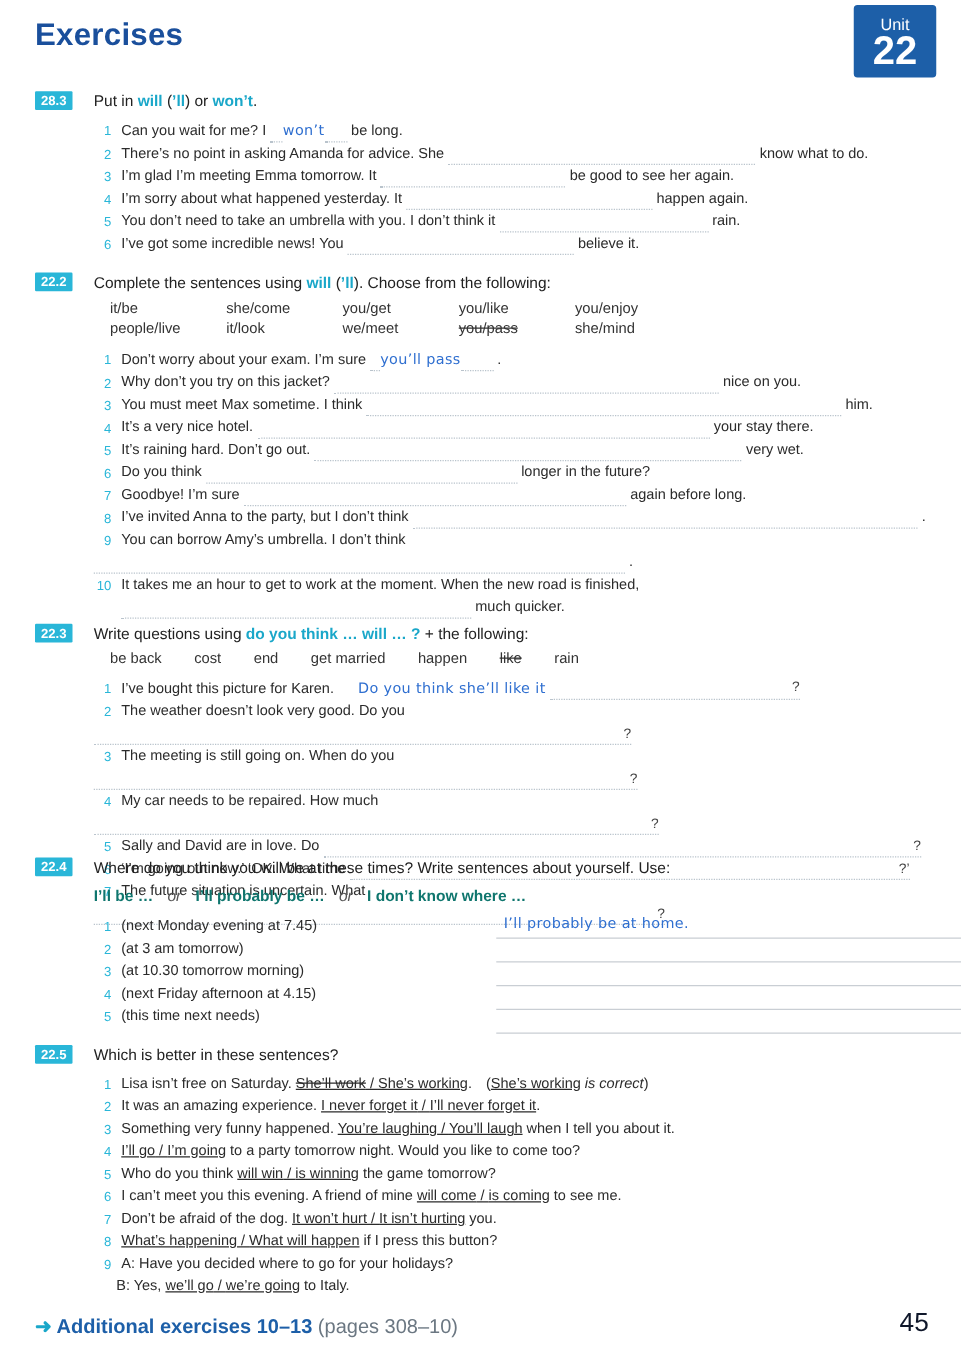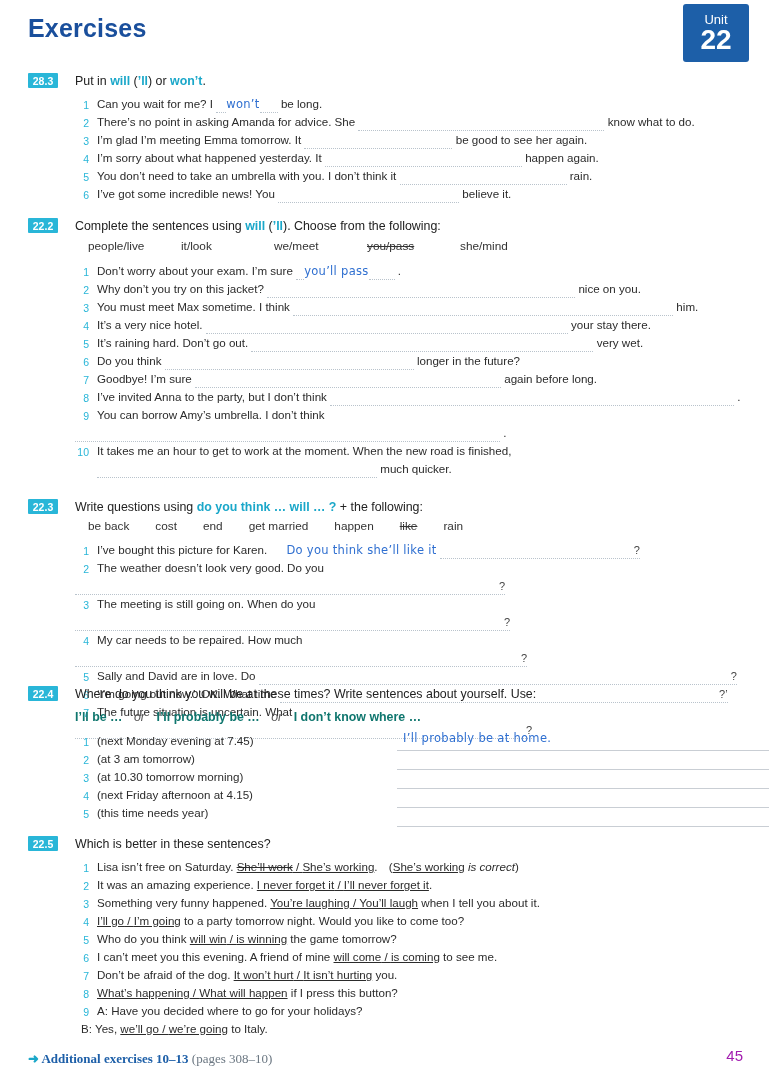--- a/index.html
+++ b/index.html
@@ -19,21 +19,21 @@
     font-size:25px;font-weight:bold;color:#1a4f9c;
     letter-spacing:.2px;
   }
   .unit-box{
     position:absolute;right:20px;top:4px;
     width:66px;height:58px;background:#1d5fa8;
     color:#fff;border-radius:3px;
     display:flex;flex-direction:column;align-items:center;justify-content:center;
   }
   .unit-box .u-label{font-size:13px;line-height:14px;font-weight:normal;}
-  .unit-box .u-num{font-size:28px;line-height:26px;font-weight:bold;}
+  .unit-box .u-num{font-size:32px;line-height:26px;font-weight:bold;}
 
   
   .ex{position:absolute;left:28px;width:715px;}
   .ex-num{
     position:absolute;left:0;top:0;
     width:30px;height:15px;background:#29b6d8;
     color:#fff;font-size:10.5px;font-weight:bold;
     display:flex;align-items:center;justify-content:center;
     border-radius:1px;
   }
@@ -71,25 +71,25 @@
   .q{position:absolute;right:0;font-size:11px;color:#444;}
 
   
   .wlines{position:absolute;left:322px;top:0;width:408px;}
   .wline{border-bottom:1px solid #c9ced4;height:18px;}
 
   .underline{text-decoration:underline;}
   .italic{font-style:italic;}
 
   .footer-left{
-    position:absolute;left:28px;top:1051px;font-size:13px;color:#1d5fa8;font-weight:bold;font-family:Liberation Serif, serif;
+    position:absolute;left:28px;top:1051px;font-size:16px;color:#1d5fa8;font-weight:bold;
   }
   .footer-left .pg{color:#6b7782;font-weight:normal;}
   .arrow{color:#1aa7c9;}
-  .page-num{position:absolute;right:26px;top:1047px;font-size:15px;color:#a21caf;}
+  .page-num{position:absolute;right:26px;top:1047px;font-size:21px;color:#0f172a;}
 </style>
 </head>
 <body>
 
 <div class="page">
 
   <div class="title">Exercises</div>
 
   <div class="unit-box">
     <div class="u-label">Unit</div>
@@ -159,20 +159,27 @@
     </div>
   </div>
 
   <div class="ex" style="top:218px;">
     <div class="ex-num">22.2</div>
     <div class="ex-head">
       Complete the sentences using <span class="blue">will</span> (<span class="blue">’ll</span>).  Choose from the following:
     </div>
 
     <div class="bank">
+      <div class="row">
+        <span class="c">it/be</span>
+        <span class="c">she/come</span>
+        <span class="c">you/get</span>
+        <span class="c">you/like</span>
+        <span class="c">you/enjoy</span>
+      </div>
       <div class="row">
         <span class="c">people/live</span>
         <span class="c">it/look</span>
         <span class="c">we/meet</span>
         <span class="c strike">you/pass</span>
         <span class="c">she/mind</span>
       </div>
     </div>
 
     <div class="items" style="margin-top:8px;">
@@ -363,21 +370,21 @@
       <div class="item">
         <span class="n">3</span>
         <span class="body">(at 10.30 tomorrow morning)</span>
       </div>
       <div class="item">
         <span class="n">4</span>
         <span class="body">(next Friday afternoon at 4.15)</span>
       </div>
       <div class="item">
         <span class="n">5</span>
-        <span class="body">(this time needs year)</span>
+        <span class="body">(this time next needs)</span>
       </div>
 
       <div class="wlines">
         <div class="wline" style="position:relative;">
           <span class="hand" style="position:absolute;left:6px;top:-1px;">I’ll probably be at home.</span>
         </div>
         <div class="wline"></div>
         <div class="wline"></div>
         <div class="wline"></div>
         <div class="wline"></div>
@@ -449,21 +456,21 @@
       </div>
 
       <div class="item">
         <span class="n">9</span>
         <span class="body">
           <span>A:  Have you decided where to go for your holidays?</span>
         </span>
       </div>
 
       <div class="item">
-        <span class="body" style="margin-left:6px;text-align:right;">
+        <span class="body" style="margin-left:18px;text-align:right;">
           <span>B:  Yes, </span><span class="underline">we’ll go</span><span class="underline"> / </span><span class="underline">we’re going</span><span> to Italy.</span>
         </span>
       </div>
     </div>
   </div>
 
   <div class="footer-left">
     <span class="arrow">➜</span>
     <span>Additional exercises 10–13</span>
     <span class="pg">(pages 308–10)</span>

